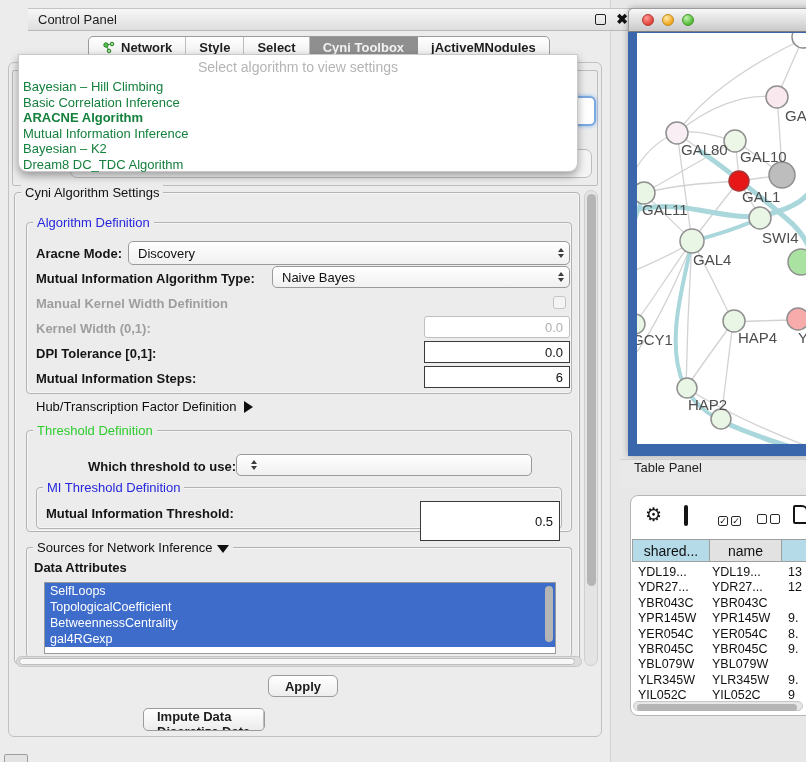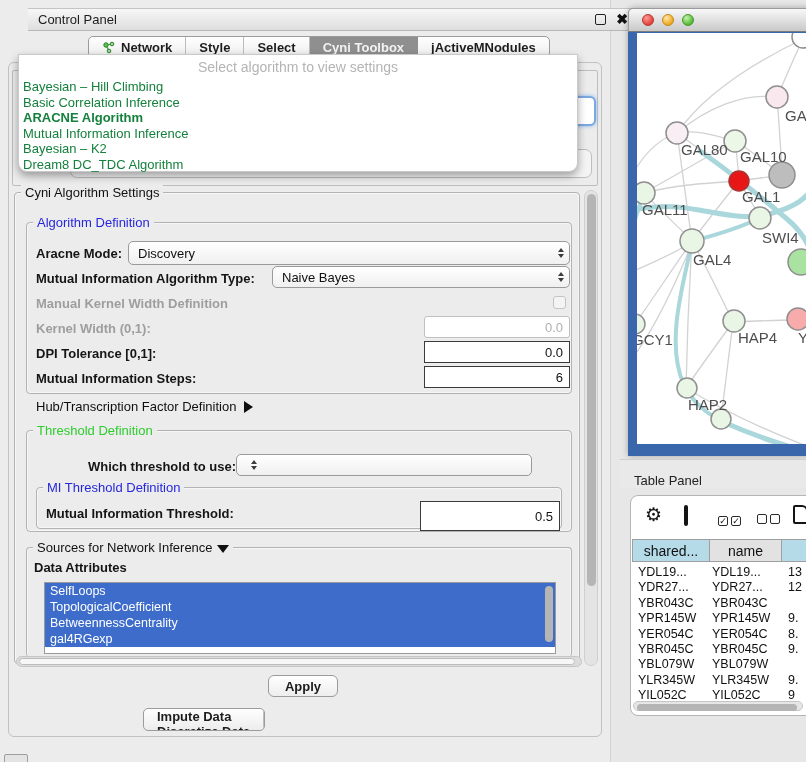--- a/index.html
+++ b/index.html
@@ -91,21 +91,21 @@
     display:flex; align-items:center; padding-left:13px; gap:8px; }
   .tl { width:12px; height:12px; border-radius:50%; }
   .tl.red { background:radial-gradient(circle at 35% 30%, #ff9a94, #e2423c 70%); border:1px solid #b43730; }
   .tl.yellow { background:radial-gradient(circle at 35% 30%, #ffe9ab, #f0a61d 70%); border:1px solid #c28b1c; }
   .tl.green { background:radial-gradient(circle at 35% 30%, #c2f3ae, #53ba35 70%); border:1px solid #46982d; }
   .net-canvas { left:9px; top:25px; width:179px; height:411px; background:#fff; overflow:hidden; }
   .node-label { font-family:"Liberation Sans", sans-serif; }
 
   
   .tp-header { left:620px; top:459px; width:186px; height:29px; background:#e9e9e9; border-top:1px solid #cfcfcf;
-    display:flex; align-items:flex-end; padding-left:14px; font-size:13px; color:#232323; }
+    display:flex; align-items:flex-start; padding-left:14px; font-size:13px; color:#232323; }
   .tp-box { left:630px; top:495px; width:200px; height:221px; background:#fff; border:1px solid #b5b5b5; border-radius:8px; }
   .gear { font-size:19px; color:#141414; line-height:18px; }
   .colsplit { width:17px; height:17px; border:2px solid #141414; border-radius:2px; position:relative; }
   .colsplit::after { content:""; position:absolute; left:50%; top:0; width:2px; height:100%; background:#141414; }
   .cb { display:inline-block; width:10px; height:10px; border:1.5px solid #2a2a2a; border-radius:2px;
     font-size:9px; line-height:9px; text-align:center; color:#111; margin-right:3px; }
   .doc-ico { width:15px; height:19px; border:2px solid #141414; border-radius:2px 6px 2px 2px; }
   .th-cell { height:23px; border-right:1px solid #9f9f9f; border-top:1px solid #9f9f9f; border-bottom:1px solid #9f9f9f;
     font-size:14px; color:#111; display:flex; align-items:center; justify-content:center; }
   .td-cell { font-size:12.5px; color:#111; white-space:nowrap; overflow:hidden; }
@@ -244,21 +244,21 @@
   <span class="spin">
       <i class="up"></i>
       <i class="dn"></i>
     </span>
 </div>
 
 <div class="abs groupbox" style="left:36px; top:487px; width:526px; height:42px;">
   <span class="legend blue">MI Threshold Definition</span>
 </div>
 <span class="abs lbl" style="left:46px; top:506px;">Mutual Information Threshold:</span>
-<div class="abs field" style="left:420px; top:501px; width:140px; height:30px;padding-left:25px;">
+<div class="abs field" style="left:420px; top:501px; width:140px; height:40px;padding-left:25px;">
   <span>0.5</span>
 </div>
 
 
 <div class="abs groupbox" style="left:26px; top:547px; width:546px; height:110px; border-bottom:none;">
   <span class="legend">
     <span>Sources for Network Inference</span><span class="tri-down"></span>
   </span>
 </div>
 <span class="abs lbl" style="left:34px; top:560px;">Data Attributes</span>

